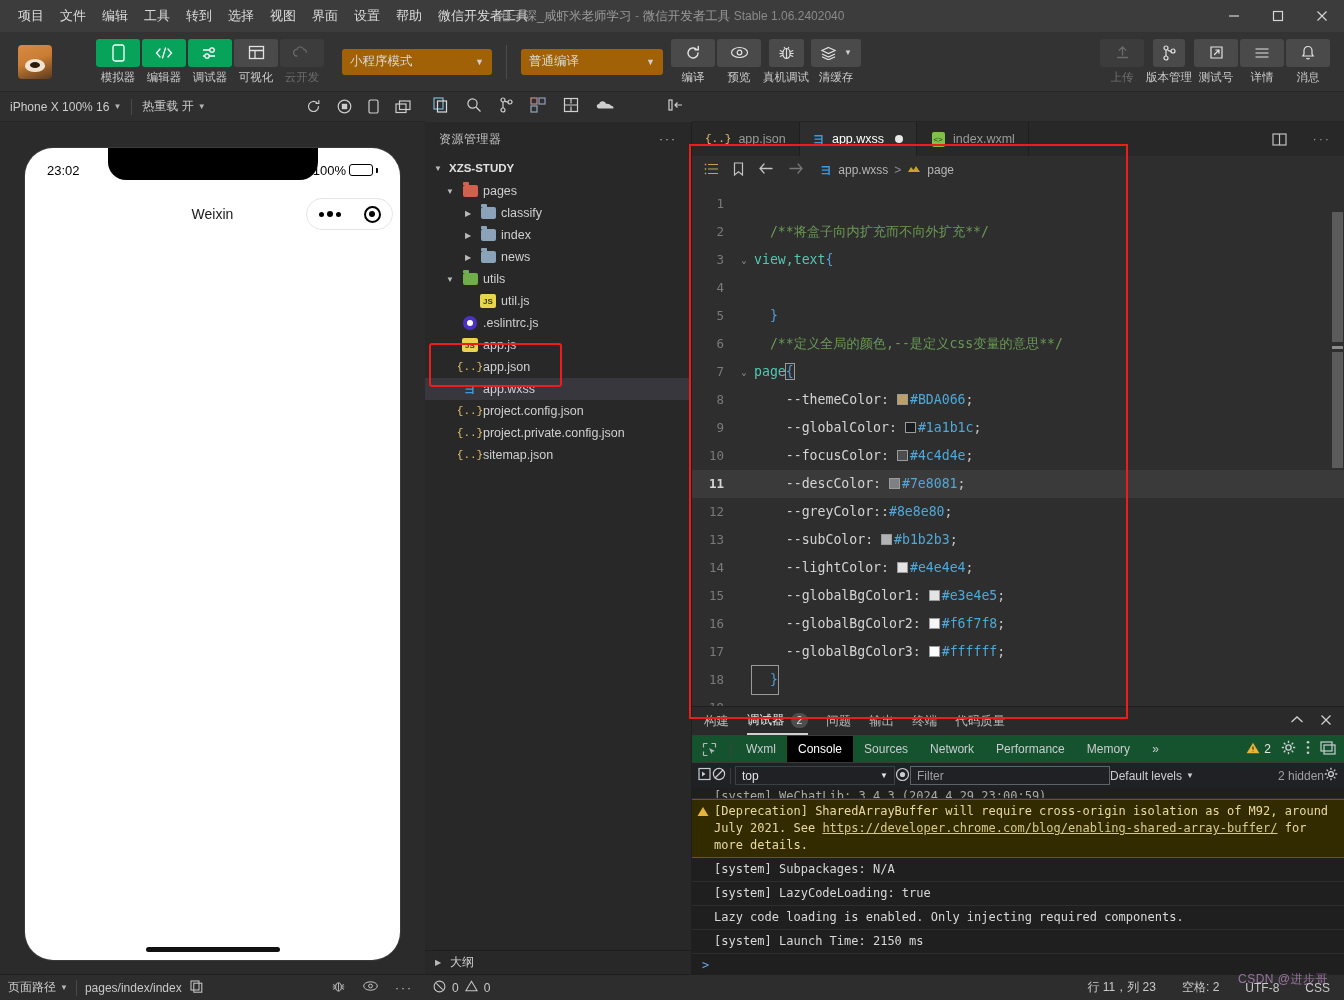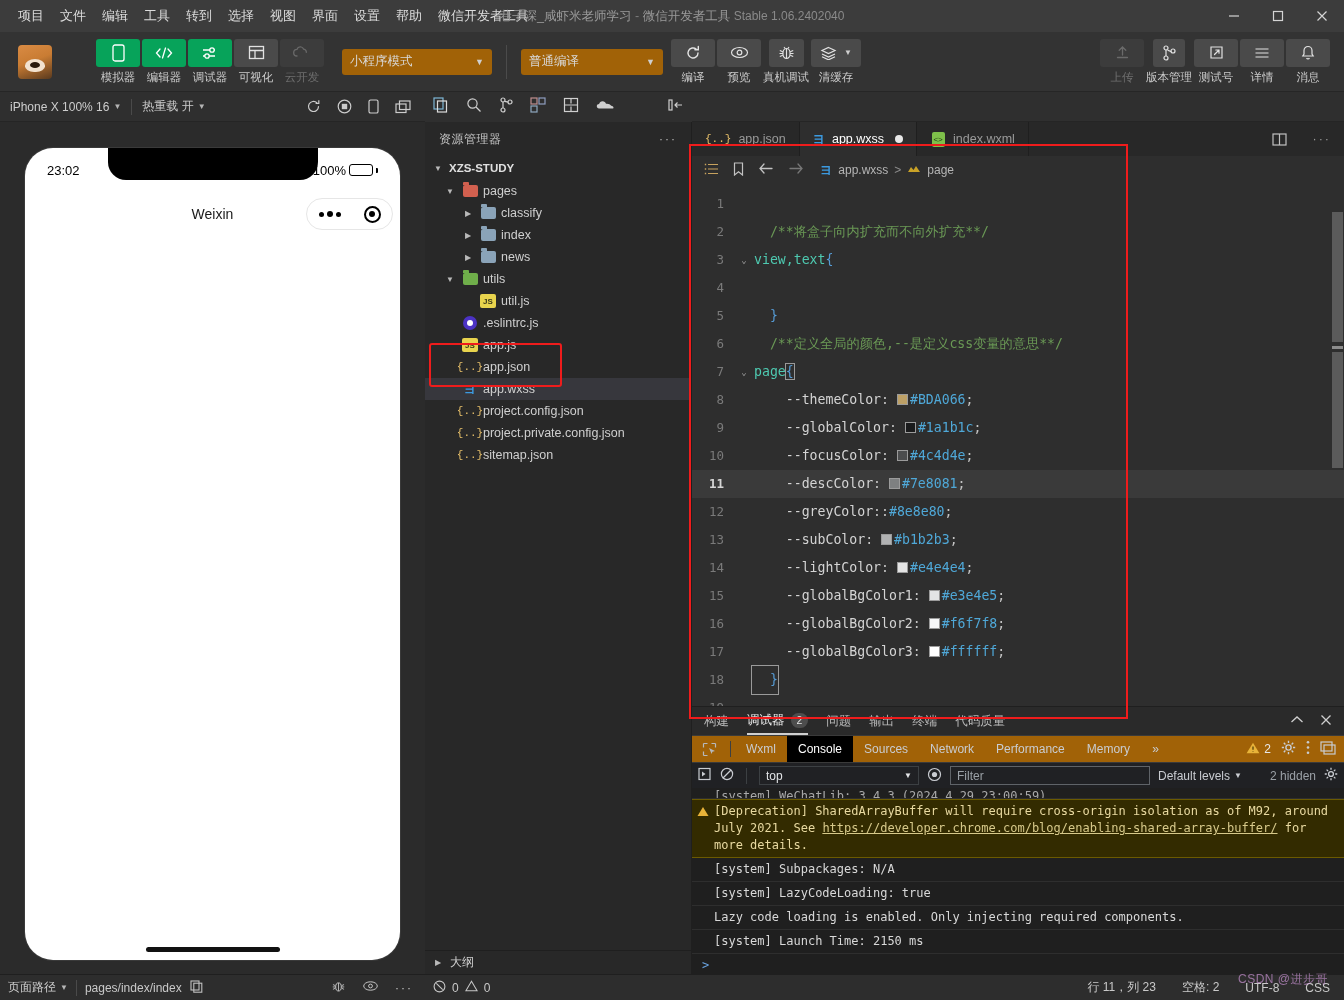--- a/index.html
+++ b/index.html
@@ -205,32 +205,32 @@
   
   .devpanel { height:268px; background:#2a2a2a; flex:none; display:flex; flex-direction:column;
               border-top:1px solid #1f1f1f; }
   .dp-tabs { height:28px; display:flex; align-items:center; padding:0 12px; gap:18px;
              font-size:12.5px; color:#b9b9b9; background:#2a2a2a; }
   .dp-tab { display:flex; align-items:center; gap:6px; cursor:pointer; height:28px; }
   .dp-tab.active { color:#f0f0f0; border-bottom:2px solid #d0d0d0; }
   .badge { background:#4d4d4d; color:#e4e4e4; border-radius:9px; font-size:10.5px;
            padding:1px 6px; line-height:13px; }
   .dp-right { margin-left:auto; display:flex; align-items:center; gap:16px; color:#cfcfcf; }
-  .dt-bar { height:27px; background:#a16207; display:flex; align-items:center; gap:0;
+  .dt-bar { height:27px; background:#14532d; display:flex; align-items:center; gap:0;
             border-top:1px solid #3a3a3a; }
   .dt-ico { width:34px; height:27px; display:flex; align-items:center; justify-content:center;
             color:#b6b9bd; }
   .dt-div { width:1px; height:16px; background:#3c4043; margin:0 4px; }
   .dt-tab { padding:0 11px; height:27px; display:flex; align-items:center; font-size:12px;
             color:#c9ccd1; cursor:pointer; }
   .dt-tab.active { background:#000000; color:#ffffff; }
   .dt-right { margin-left:auto; display:flex; align-items:center; gap:10px; padding-right:8px;
               color:#c9ccd1; font-size:12px; }
   .warn-chip { display:flex; align-items:center; gap:4px; color:#e8e8e8; font-size:12px; }
-  .filter-bar { height:26px; background:#202124; display:flex; align-items:center; gap:8px;
+  .filter-bar { height:26px; background:#202124; display:flex; align-items:center; 
                 padding:0 6px; border-top:1px solid #3a3a3a; font-size:12px; color:#c9ccd1; }
   .ctx-sel { display:flex; align-items:center; width:160px; height:19px; background:#202124;
              border:1px solid #3c4043; padding:0 6px; color:#e2e4e7; font-size:12px; }
   .ctx-sel .caret { margin-left:auto; font-size:8px; }
   .filter-input { width:200px; height:19px; background:#202124; border:1px solid #5f6368;
                   color:#9aa0a6; font-size:12px; padding:0 6px; display:flex; align-items:center; }
   .lvl { display:flex; align-items:center; gap:4px; }
   .hidden-n { margin-left:auto; color:#9aa0a6; font-size:12px; }
   .console { flex:1; background:#1f1f1f; overflow:hidden; font-family:"DejaVu Sans Mono","Liberation Mono",monospace;
              font-size:12px; color:#d8d8d8; }

